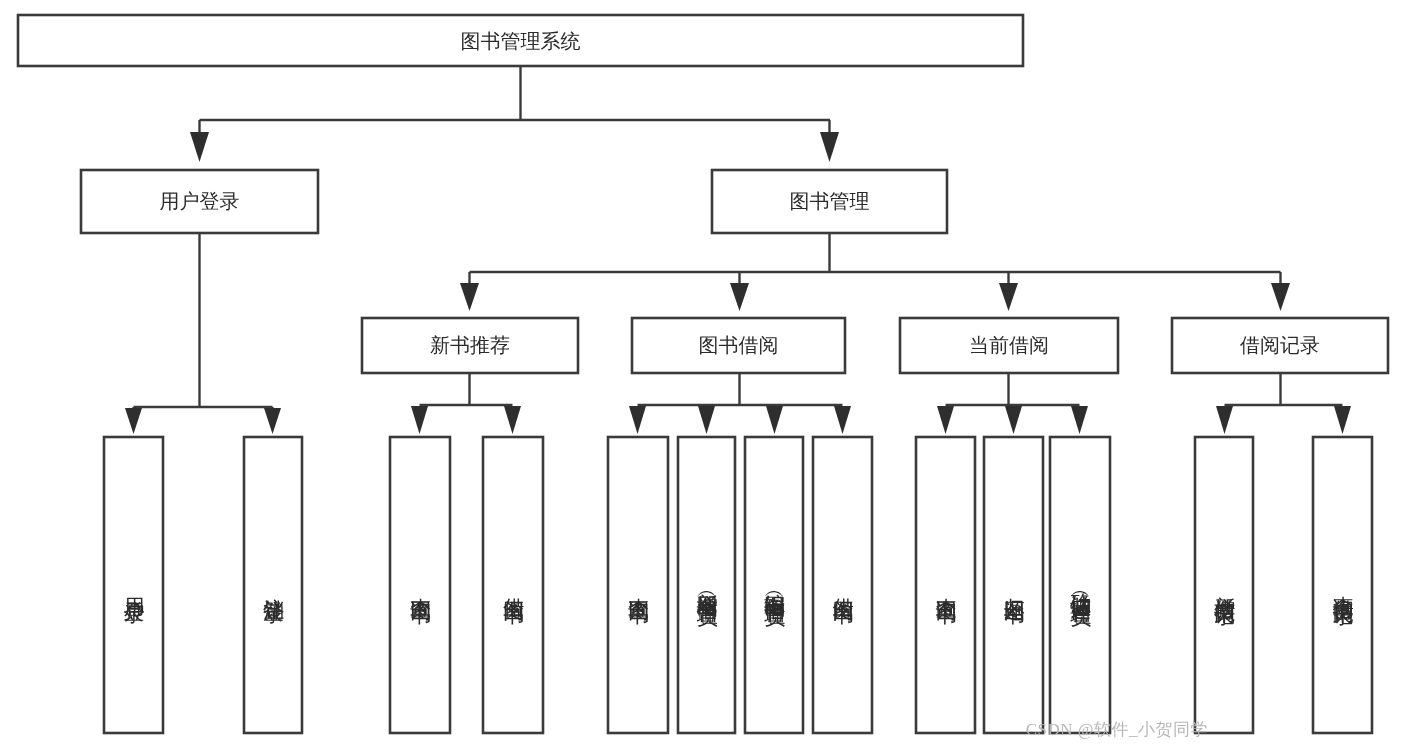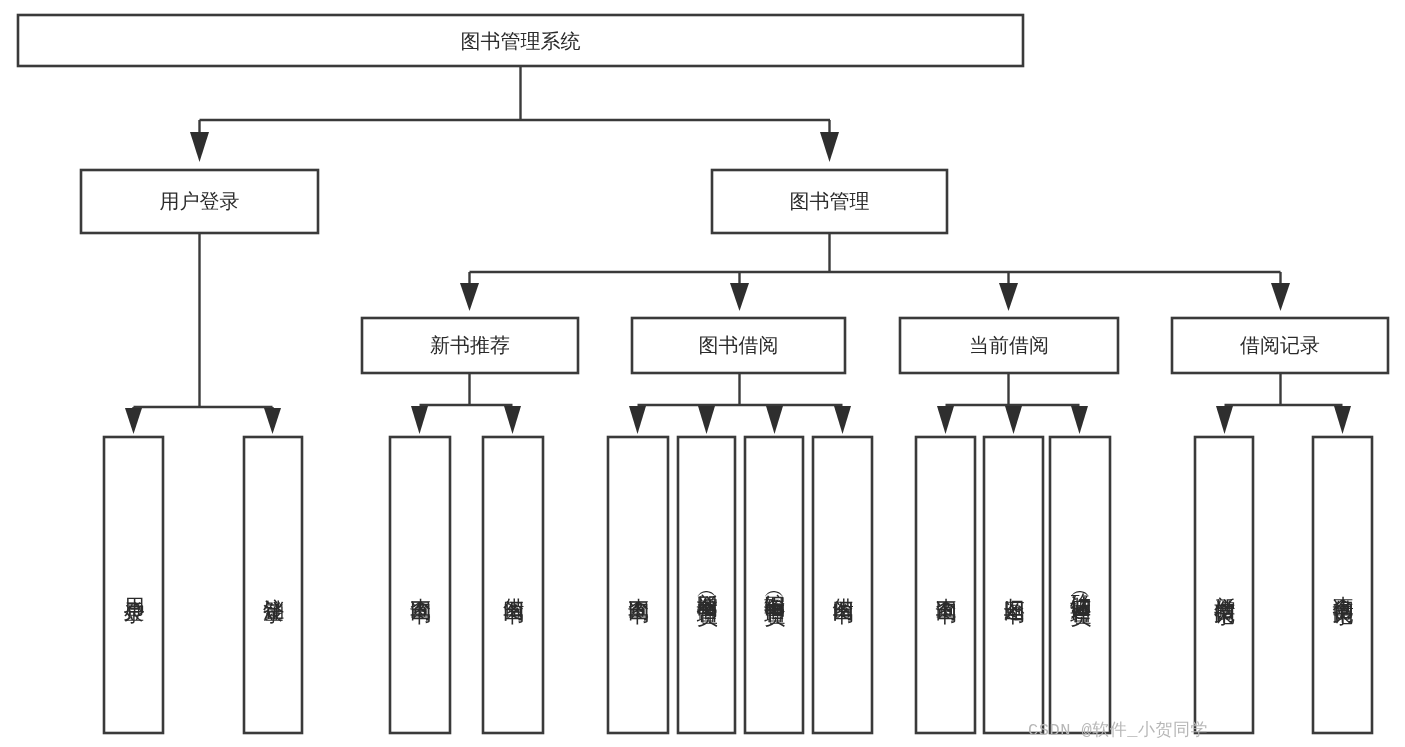--- a/index.html
+++ b/index.html
@@ -62,21 +62,21 @@
     line-height: 1.12;
     letter-spacing: 2px;
     color: #2b2b2b;
     white-space: nowrap;
     pointer-events: none;
   }
   #watermark {
     position: absolute;
     right: 8px;
     bottom: 6px;
-    font-family: Liberation Mono, monospace;
+    font-family: Liberation Serif, serif;
     font-size: 17px;
     color: #b7b7b7;
     letter-spacing: 0.5px;
     user-select: none;
   }
 </style>
 </head>
 <body>
 
 <div id="diagram-root">

